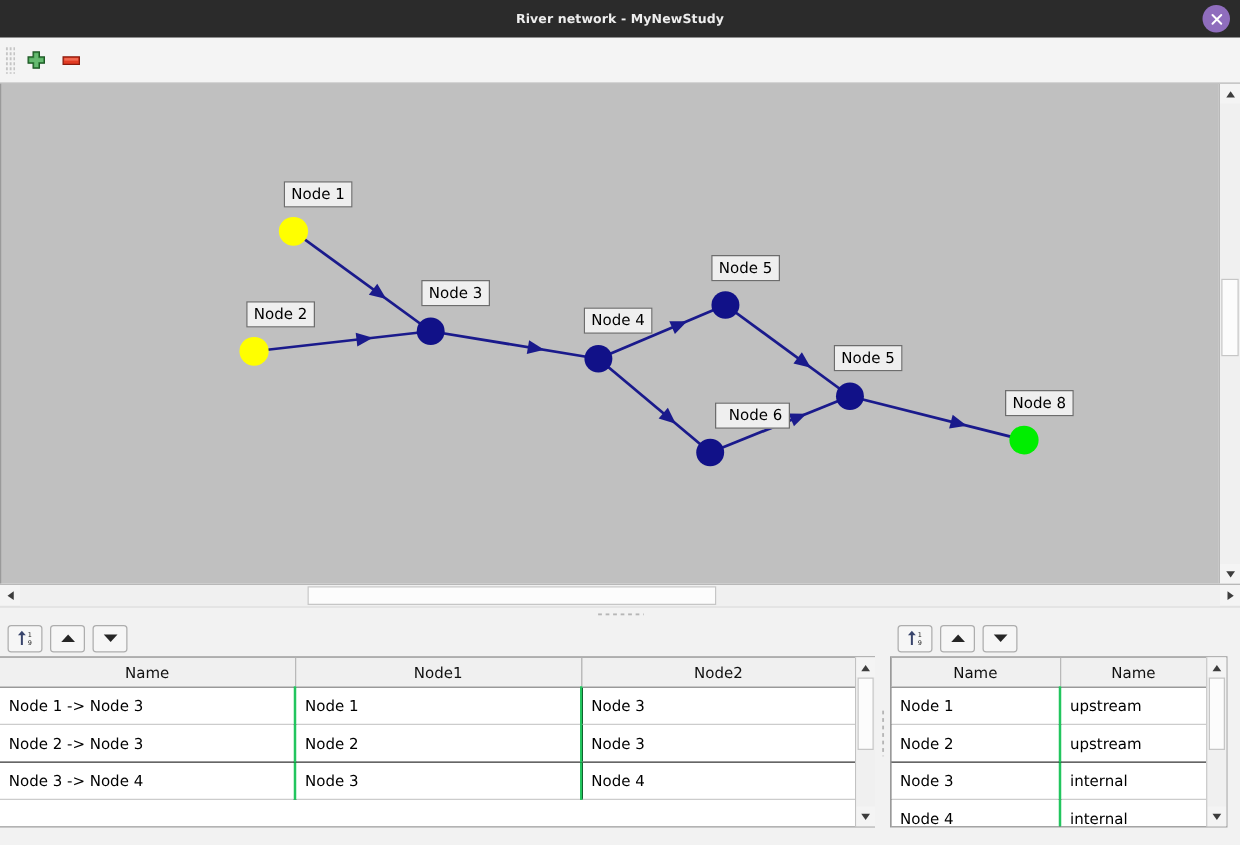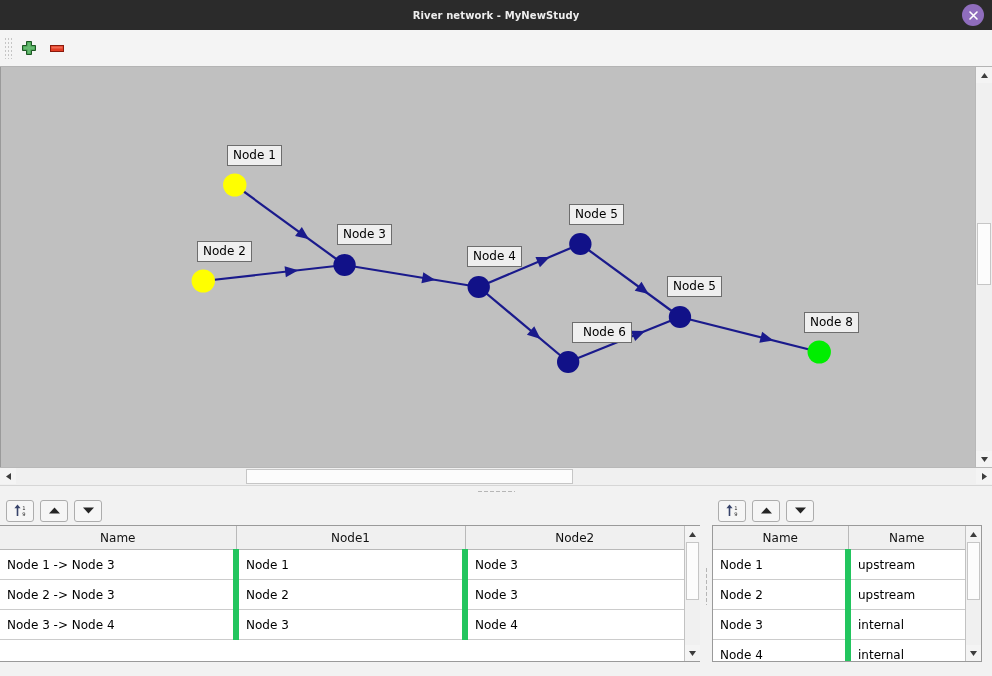--- a/index.html
+++ b/index.html
@@ -269,21 +269,21 @@
     border-bottom: 1px solid #b9b9b9;
     font-weight: normal;
     font-size: 12px;
     height: 23px;
     color: #111;
     text-align: center;
     padding: 0;
   }
   table.grid th:last-child { border-right: none; }
   table.grid td {
-    border-right: 6px solid #22c55e;
+    border-right: 2px solid #22c55e;
     border-bottom: 1px solid #cccccc;
     height: 29px;
     font-size: 12px;
     padding: 0 0 0 7px;
     color: #000;
     background: #fff;
     overflow: hidden;
     white-space: nowrap;
   }
   table.grid td:last-child { border-right: none; }

